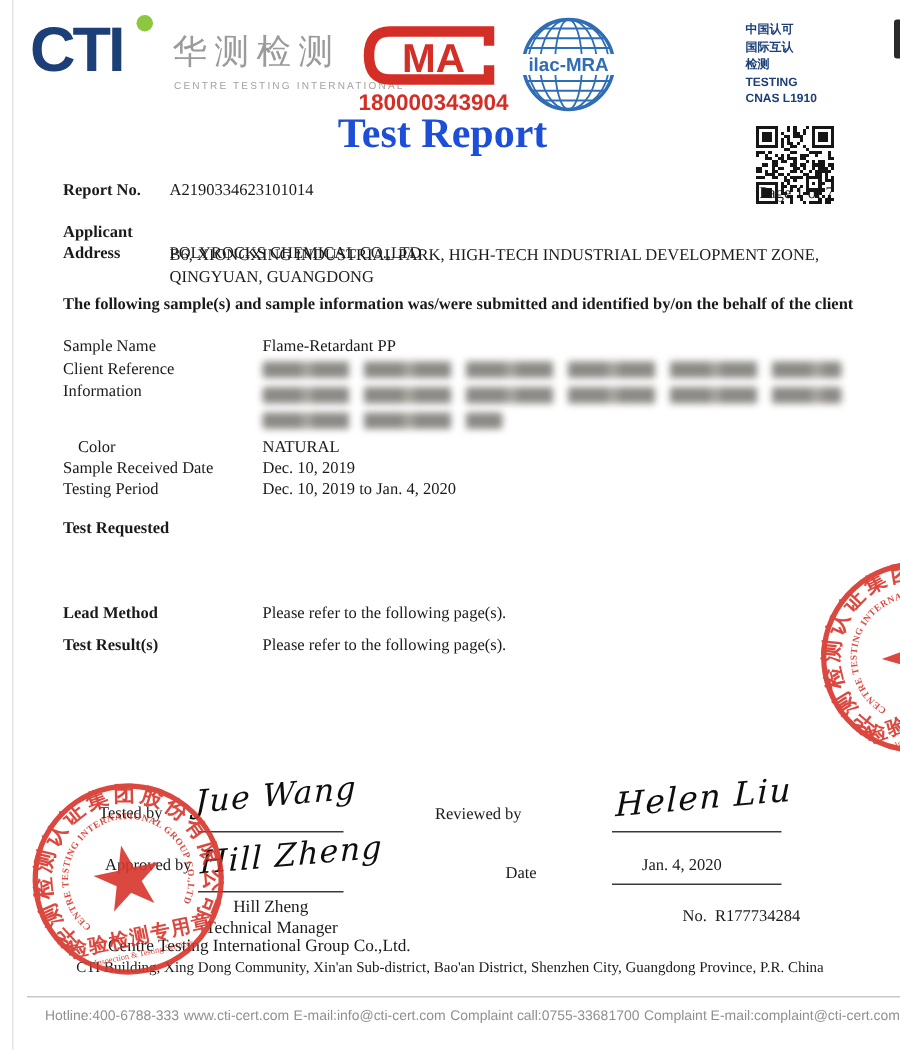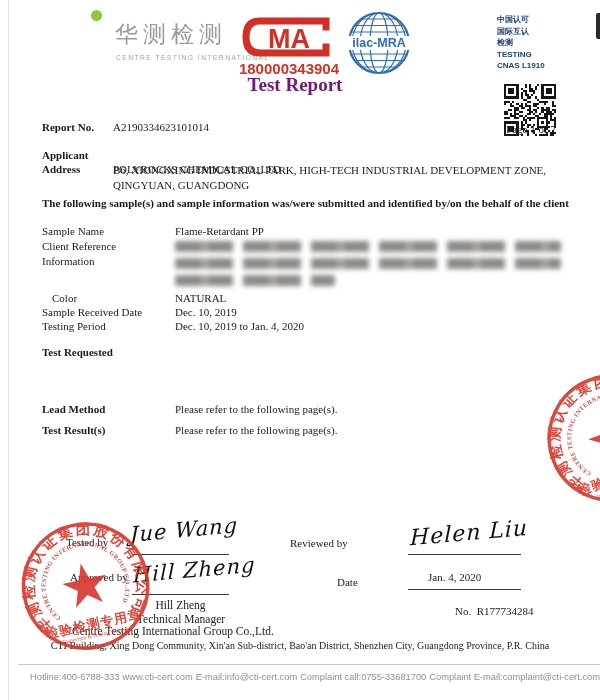--- a/index.html
+++ b/index.html
@@ -14,21 +14,21 @@
           font-weight:800;font-size:42px;line-height:42px;color:#1c3f77;letter-spacing:-2px;}
   .cti-dot{position:absolute;left:71px;top:-2px;width:11px;height:11px;border-radius:50%;background:#8dc63f;}
   .cti-cn{position:absolute;left:95px;top:7px;font-family:"Liberation Sans",sans-serif;
           font-size:23px;color:#9b9b9b;letter-spacing:5px;white-space:nowrap;}
   .cti-sub{position:absolute;left:96px;top:42px;font-family:"Liberation Sans",sans-serif;
            font-size:6.7px;color:#a3a3a3;letter-spacing:1.45px;white-space:nowrap;}
   .cma{position:absolute;left:238px;top:12px;}
   .cma-num{position:absolute;left:234px;top:60px;width:110px;text-align:center;
            font-family:"Liberation Sans",sans-serif;font-weight:700;font-size:15px;color:#d42f26;}
   .title{position:absolute;left:212px;top:74px;width:166px;text-align:center;
-         font-size:19px;font-weight:700;color:#701a75;}
+         font-size:28px;font-weight:700;color:#1d4ed8;}
   .ilac{position:absolute;left:346px;top:10px;}
   .cnas{position:absolute;left:414px;top:20px;}
   .accr{position:absolute;left:497px;top:14px;font-family:"Liberation Sans",sans-serif;
         font-weight:700;font-size:8px;line-height:11.5px;color:#1c3f77;}
   .qr{position:absolute;left:504px;top:84px;}
   .page-num{position:absolute;left:498px;top:123px;width:66px;text-align:center;font-size:11px;}
   
   .redact{position:absolute;left:175px;top:241px;}
   .rline{height:11px;margin-bottom:6px;border-radius:2px;filter:blur(2.6px);
          background:repeating-linear-gradient(90deg,#8b8a86 0 26px,#a5a29c 26px 34px,#8b8a86 34px 58px,rgba(255,255,255,0) 58px 68px);}
@@ -58,20 +58,21 @@
   .serial{white-space:pre;}
 </style>
 </head>
 <body>
 
 <div id="page">
   <div class="scan-edge"></div>
   <div class="edge-mark"></div>
 
   <div class="cti">
+    <span class="cti-en">CTI</span>
     <span class="cti-dot"></span>
     <span class="cti-cn">华测检测</span>
     <span class="cti-sub">CENTRE TESTING INTERNATIONAL</span>
   </div>
 
   <div class="cma">
     <svg width="96" height="50" viewBox="0 0 96 50">
       <path d="M88 15 V9 H22 Q8 9 8 25 Q8 41 22 41 H88 V35" fill="none" stroke="#d42f26" stroke-width="7" stroke-linecap="square"></path>
       <text x="51" y="36" text-anchor="middle" font-size="27" font-weight="bold" fill="#d42f26" font-family="Liberation Sans, sans-serif">MA</text>
     </svg>

